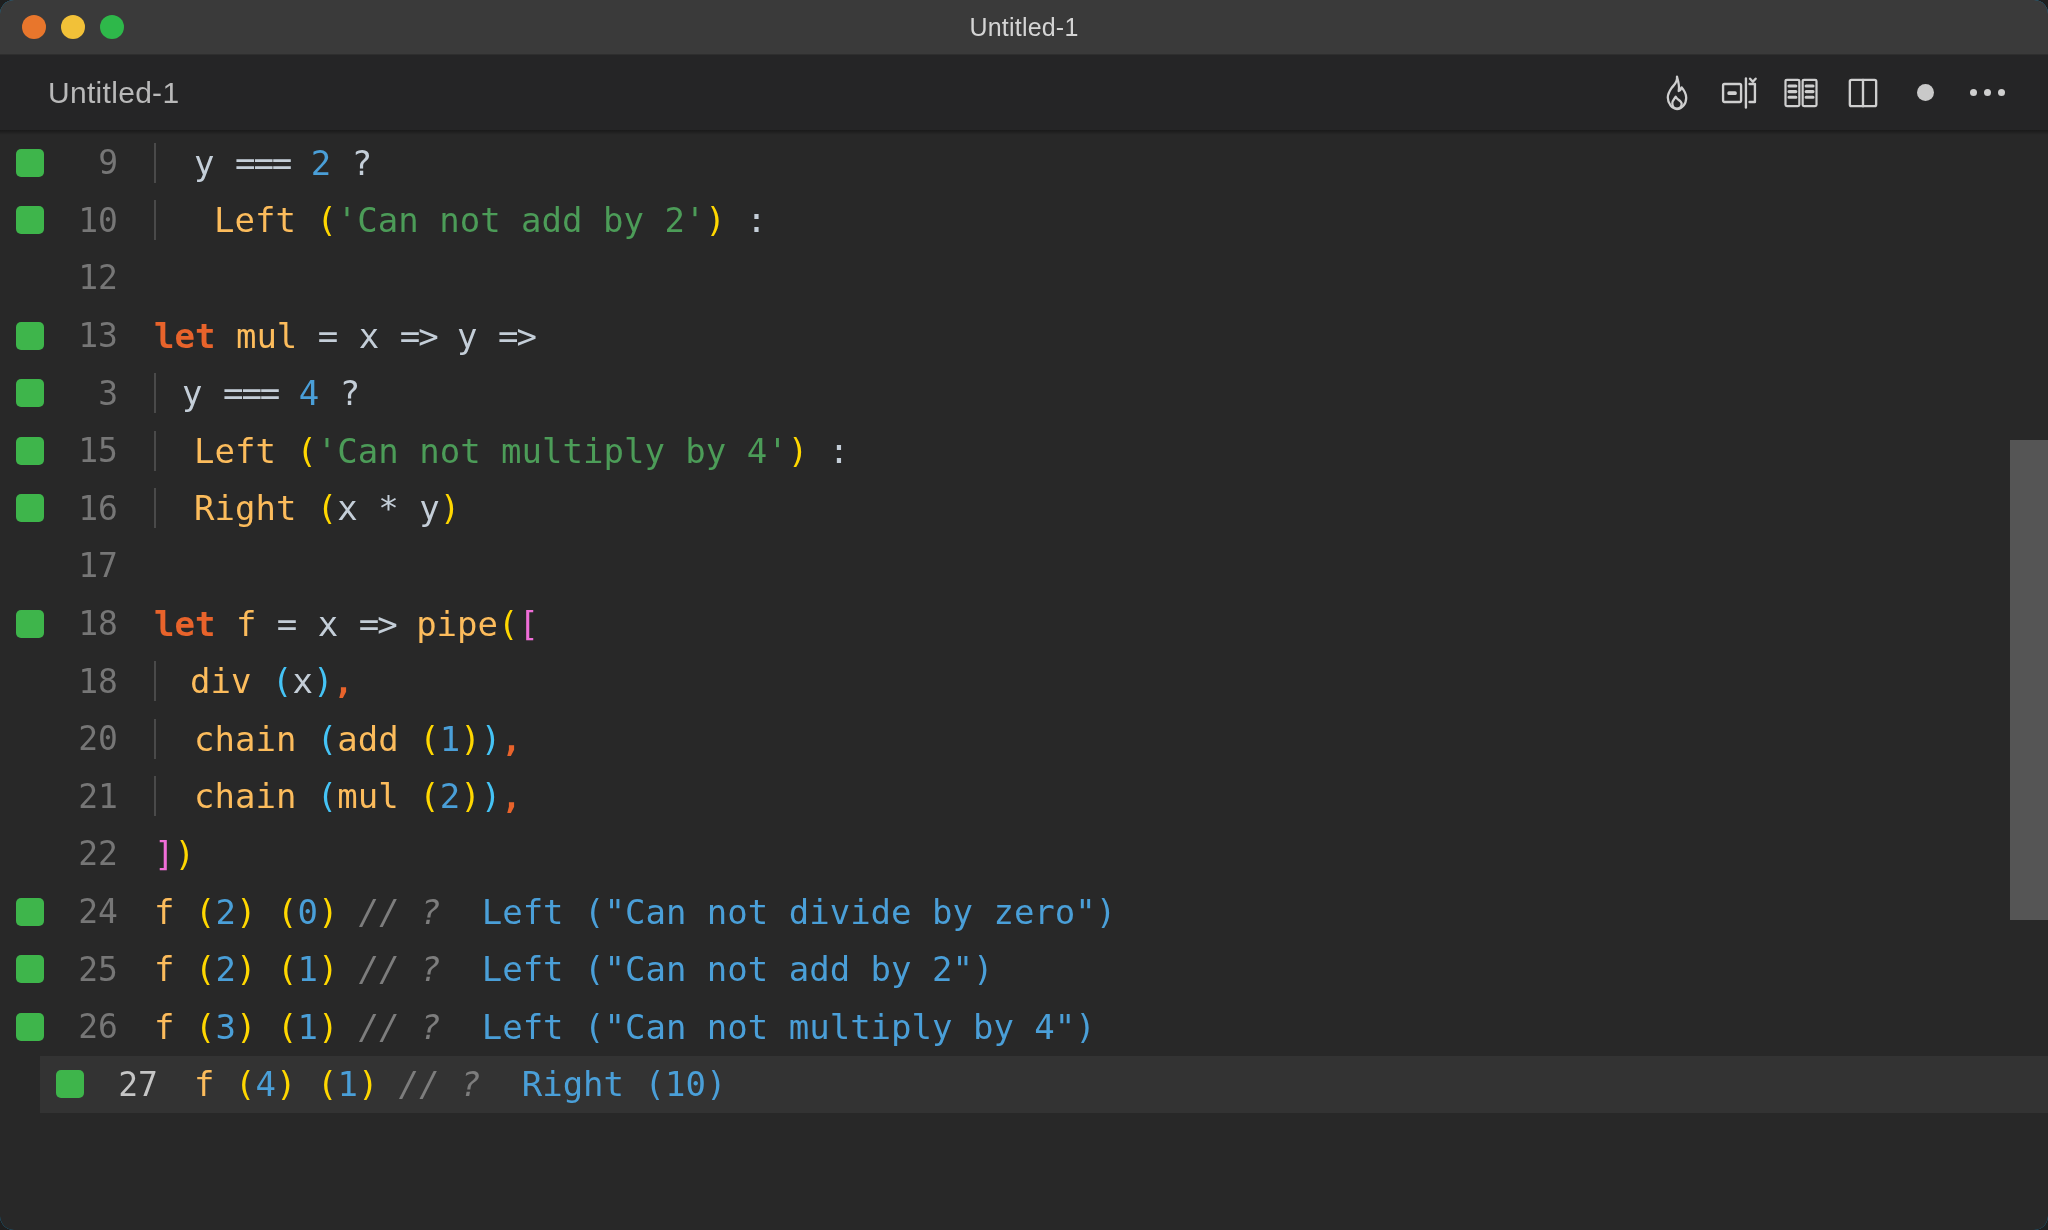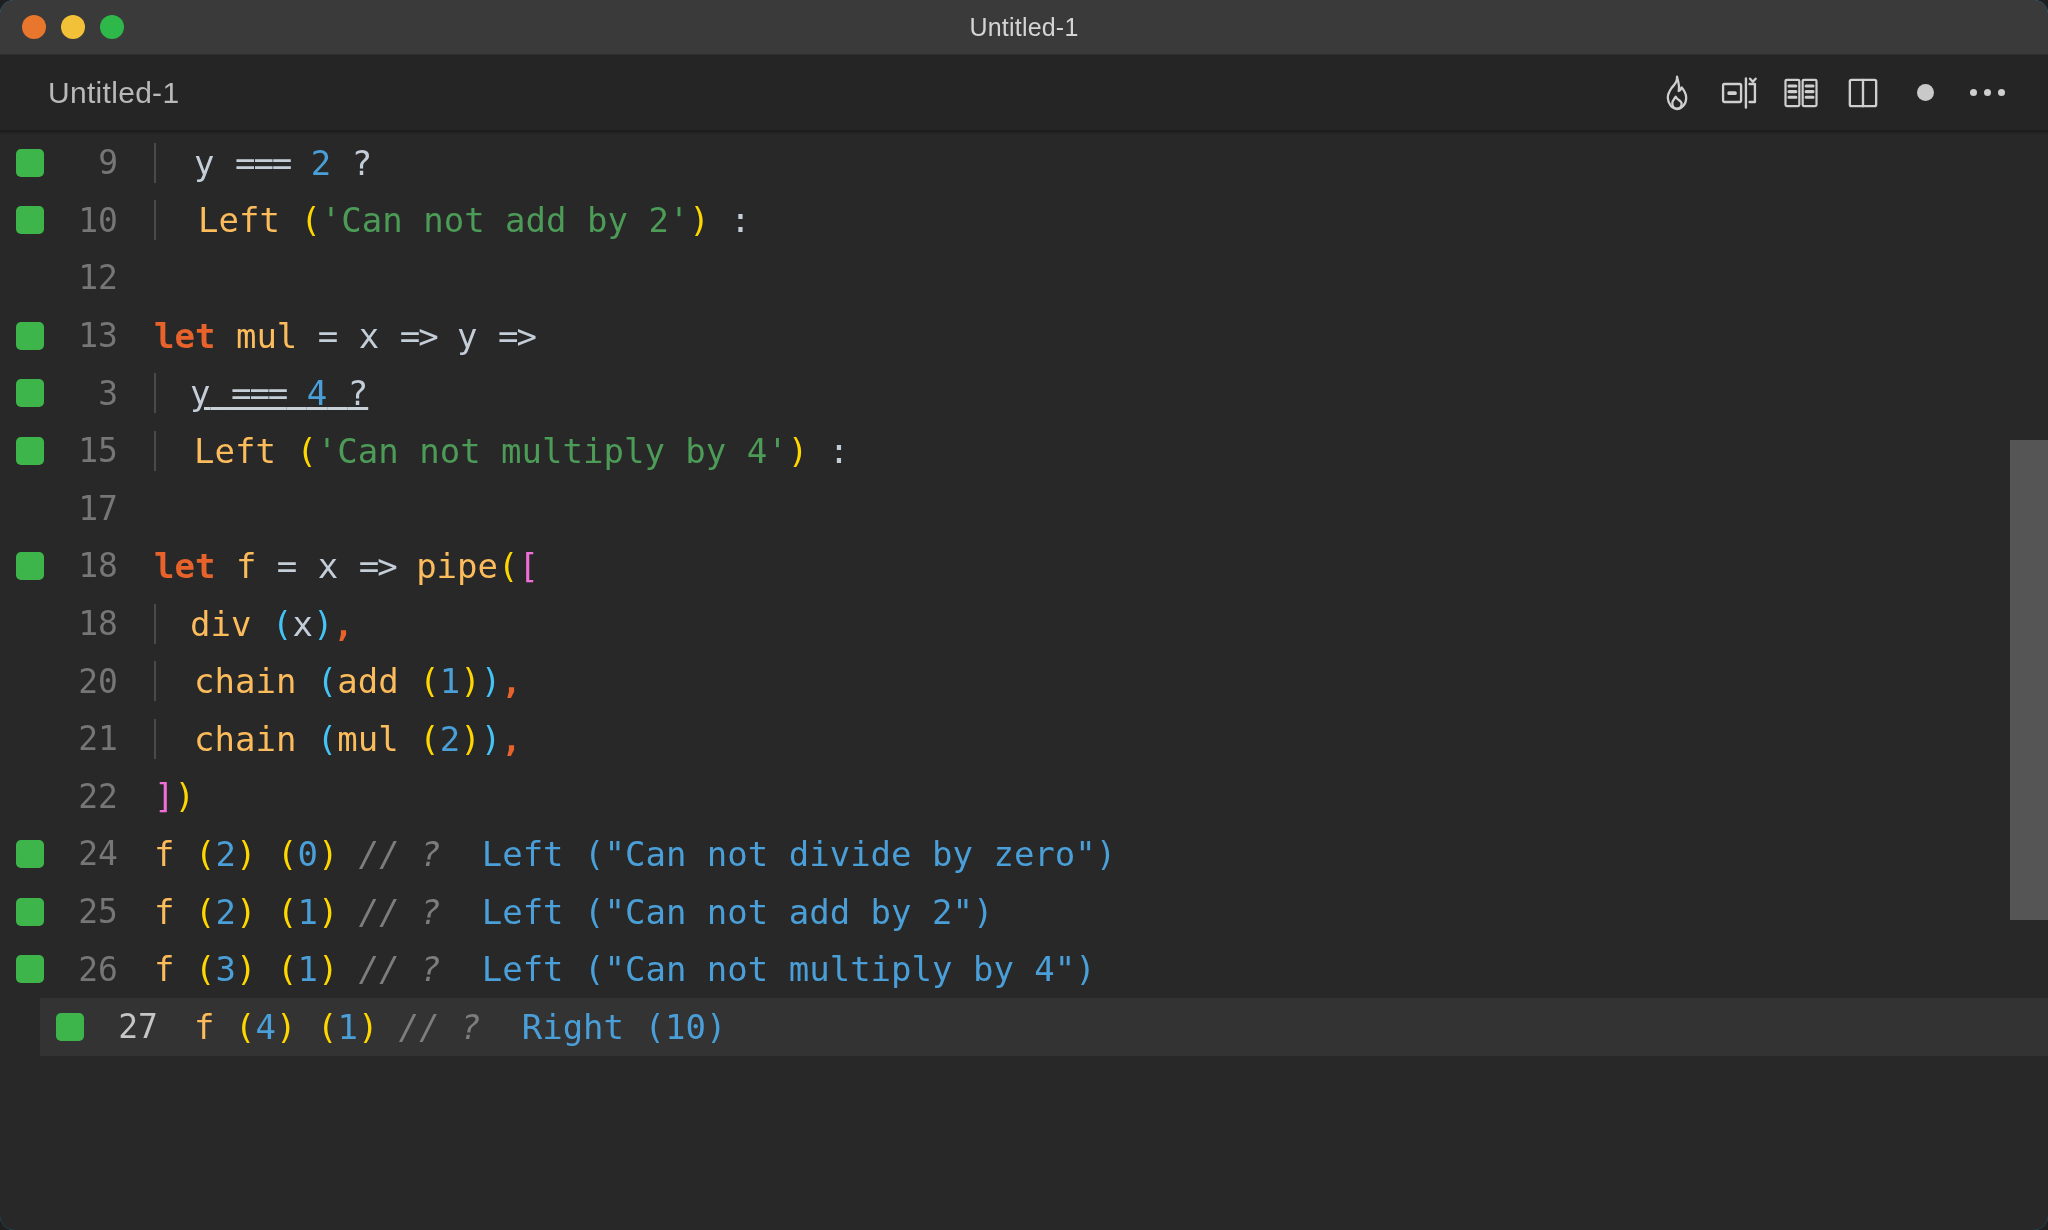--- a/index.html
+++ b/index.html
@@ -211,25 +211,26 @@
           </span>
       </div>
 
     </div>
   </div>
 
   <div class="editor">
     <div class="hshadow"></div>
     <div class="code-area" id="code-area">
         <div class="row"><span class="cov"></span><span class="lno">9</span><span class="src"><span class="guide" style="left: 8px;"></span><span style="margin-left: 40px; text-align: right;"><span class="t-var">y</span><span class="t-op"> </span><span class="t-op lig">===</span><span class="t-op"> </span><span class="t-num">2</span><span class="t-op"> </span><span class="t-op">?</span></span></span></div>
-        <div class="row"><span class="cov"></span><span class="lno">10</span><span class="src"><span class="guide" style="left: 8px;"></span><span style="margin-left: 44px;"><span class="t-fn">Left</span><span class="t-op"> </span><span class="b1">(</span><span class="t-str">'Can not add by 2'</span><span class="b1">)</span><span class="t-op"> </span><span class="t-op">:</span></span></span></div>
+        <div class="row"><span class="cov"></span><span class="lno">10</span><span class="src"><span class="guide" style="left: 8px;"></span><span style="margin-left: 60px;"><span class="t-fn">Left</span><span class="t-op"> </span><span class="b1">(</span><span class="t-str">'Can not add by 2'</span><span class="b1">)</span><span class="t-op"> </span><span class="t-op">:</span></span></span></div>
         <div class="row"><span class="lno">12</span><span class="src"><span class="guide" style="left: 8px;"></span><span style="margin-left: 0px;"></span></span></div>
         <div class="row"><span class="cov"></span><span class="lno">13</span><span class="src"><span style="margin-left: 0px;"><span class="t-kw">let</span><span class="t-op"> </span><span class="t-fn">mul</span><span class="t-op"> = </span><span class="t-var">x</span><span class="t-op"> </span><span class="t-op lig">=&gt;</span><span class="t-op"> </span><span class="t-var">y</span><span class="t-op"> </span><span class="t-op lig">=&gt;</span></span></span></div>
-        <div class="row"><span class="cov"></span><span class="lno">3</span><span class="src"><span class="guide" style="left: 8px;"></span><span style="margin-left: 36px; text-decoration: underline;"><span class="t-var">y</span><span class="t-op"> </span><span class="t-op lig">===</span><span class="t-op"> </span><span class="t-num">4</span><span class="t-op"> </span><span class="t-op">?</span></span></span></div>
+        <div class="row"><span class="cov"></span><span class="lno">3</span><span class="src"><span class="guide" style="left: 8px;"></span><span style="margin-left: 28px;"><span class="t-var">y</span><span class="t-op"> </span><span class="t-op lig">===</span><span class="t-op"> </span><span class="t-num">4</span><span class="t-op"> </span><span class="t-op">?</span></span></span></div>
         <div class="row"><span class="cov"></span><span class="lno">15</span><span class="src"><span class="guide" style="left: 8px;"></span><span style="margin-left: 40px;"><span class="t-fn">Left</span><span class="t-op"> </span><span class="b1">(</span><span class="t-str">'Can not multiply by 4'</span><span class="b1">)</span><span class="t-op"> </span><span class="t-op">:</span></span></span></div>
+        <div class="row"><span class="cov"></span><span class="lno">16</span><span class="src"><span class="guide" style="left: 8px;"></span><span style="margin-left: 40px;"><span class="t-fn">Right</span><span class="t-op"> </span><span class="b1">(</span><span class="t-var">x</span><span class="t-op"> * </span><span class="t-var">y</span><span class="b1">)</span></span></span></div>
         <div class="row"><span class="lno">17</span><span class="src"><span class="guide" style="left: 8px;"></span><span style="margin-left: 0px;"></span></span></div>
         <div class="row"><span class="cov"></span><span class="lno">18</span><span class="src"><span style="margin-left: 0px;"><span class="t-kw">let</span><span class="t-op"> </span><span class="t-fn">f</span><span class="t-op"> = </span><span class="t-var">x</span><span class="t-op"> </span><span class="t-op lig">=&gt;</span><span class="t-op"> </span><span class="t-fn">pipe</span><span class="b1">(</span><span class="b2">[</span></span></span></div>
         <div class="row"><span class="lno">18</span><span class="src"><span class="guide" style="left: 8px;"></span><span style="margin-left: 36px;"><span class="t-fn">div</span><span class="t-op"> </span><span class="b3">(</span><span class="t-var">x</span><span class="b3">)</span><span class="t-kw">,</span></span></span></div>
         <div class="row"><span class="lno">20</span><span class="src"><span class="guide" style="left: 8px;"></span><span style="margin-left: 40px;"><span class="t-fn">chain</span><span class="t-op"> </span><span class="b3">(</span><span class="t-fn">add</span><span class="t-op"> </span><span class="b1">(</span><span class="t-num">1</span><span class="b1">)</span><span class="b3">)</span><span class="t-kw">,</span></span></span></div>
         <div class="row"><span class="lno">21</span><span class="src"><span class="guide" style="left: 8px;"></span><span style="margin-left: 40px;"><span class="t-fn">chain</span><span class="t-op"> </span><span class="b3">(</span><span class="t-fn">mul</span><span class="t-op"> </span><span class="b1">(</span><span class="t-num">2</span><span class="b1">)</span><span class="b3">)</span><span class="t-kw">,</span></span></span></div>
         <div class="row"><span class="lno">22</span><span class="src"><span style="margin-left: 0px;"><span class="b2">]</span><span class="b1">)</span></span></span></div>
         <div class="row"><span class="cov"></span><span class="lno">24</span><span class="src"><span style="margin-left: 0px;"><span class="t-fn">f</span><span class="t-op"> </span><span class="b1">(</span><span class="t-num">2</span><span class="b1">)</span><span class="t-op"> </span><span class="b1">(</span><span class="t-num">0</span><span class="b1">)</span><span class="t-op"> </span><span class="t-cmt">// ?</span><span class="t-op">  </span><span class="t-cres">Left ("Can not divide by zero")</span></span></span></div>
         <div class="row"><span class="cov"></span><span class="lno">25</span><span class="src"><span style="margin-left: 0px;"><span class="t-fn">f</span><span class="t-op"> </span><span class="b1">(</span><span class="t-num">2</span><span class="b1">)</span><span class="t-op"> </span><span class="b1">(</span><span class="t-num">1</span><span class="b1">)</span><span class="t-op"> </span><span class="t-cmt">// ?</span><span class="t-op">  </span><span class="t-cres">Left ("Can not add by 2")</span></span></span></div>
         <div class="row"><span class="cov"></span><span class="lno">26</span><span class="src"><span style="margin-left: 0px;"><span class="t-fn">f</span><span class="t-op"> </span><span class="b1">(</span><span class="t-num">3</span><span class="b1">)</span><span class="t-op"> </span><span class="b1">(</span><span class="t-num">1</span><span class="b1">)</span><span class="t-op"> </span><span class="t-cmt">// ?</span><span class="t-op">  </span><span class="t-cres">Left ("Can not multiply by 4")</span></span></span></div>
         <div class="row active"><span class="cov"></span><span class="lno">27</span><span class="src"><span style="margin-left: 0px;"><span class="t-fn">f</span><span class="t-op"> </span><span class="b1">(</span><span class="t-num">4</span><span class="b1">)</span><span class="t-op"> </span><span class="b1">(</span><span class="t-num">1</span><span class="b1">)</span><span class="t-op"> </span><span class="t-cmt">// ?</span><span class="t-op">  </span><span class="t-cres">Right (10)</span></span></span></div>

